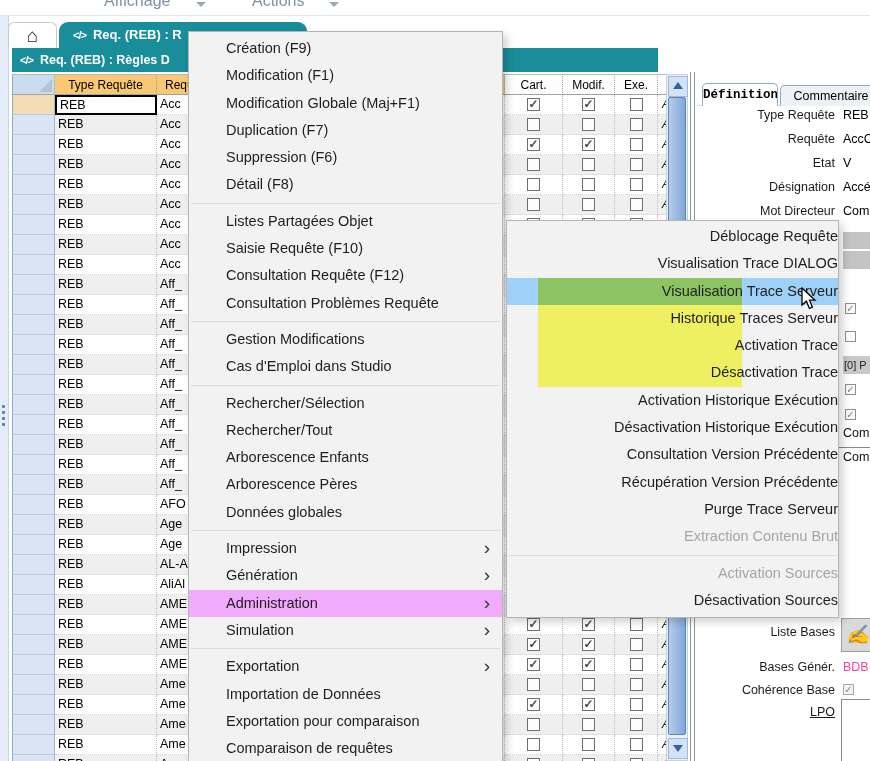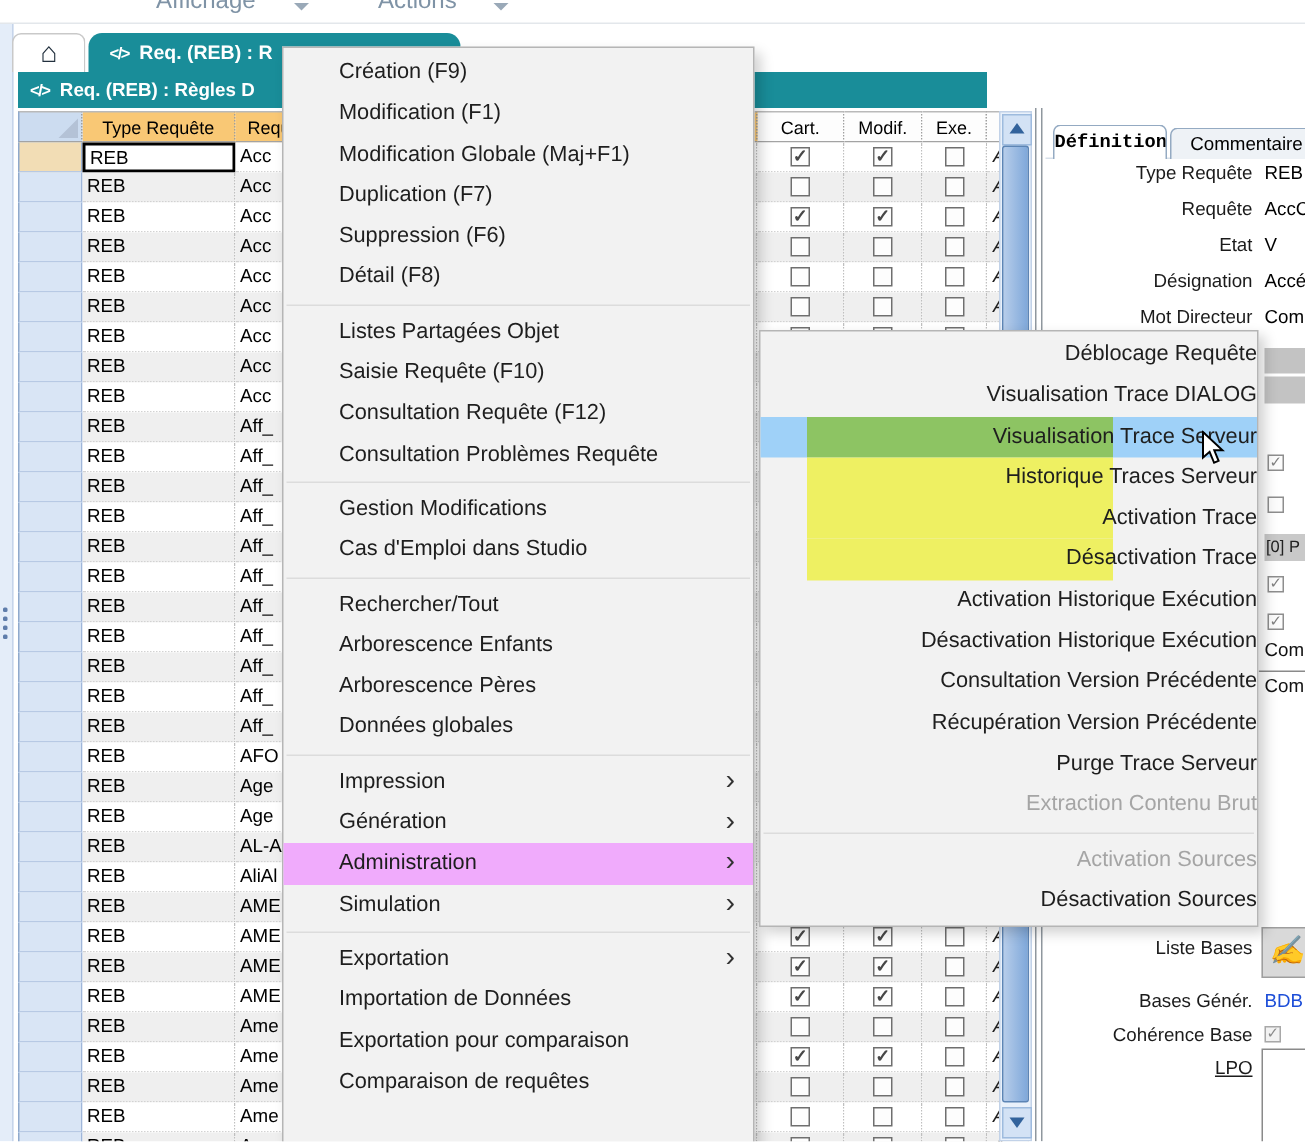--- a/index.html
+++ b/index.html
@@ -79,21 +79,21 @@
   .pf-value{position:absolute;left:146px;top:0;font-size:12.5px;color:#000;white-space:nowrap;}
   
   .sbar{position:absolute;left:843px;width:40px;background:#c3c3c3;z-index:2;}
   .sbar-text{font-size:11px;color:#222;line-height:18px;padding-left:1px;background:#c9c9c9;}
   .scb{position:absolute;left:845px;width:11px;height:11px;box-sizing:border-box;border:1px solid #8e8e8e;
        background:#fcfcfc;font-size:10px;line-height:9px;text-align:center;color:#808080;z-index:2;}
   .scomm{position:absolute;left:843px;font-size:12.5px;color:#111;z-index:2;white-space:nowrap;}
   .shline{position:absolute;left:839px;width:31px;height:1px;background:#8a8a8a;z-index:2;}
   
   .pb-label{position:absolute;text-align:right;font-size:12.5px;color:#1b1b1b;width:138px;left:697px;z-index:2;white-space:nowrap;}
-  .pb-value{position:absolute;left:843px;font-size:12.5px;color:#1d4ed8;z-index:2;}
+  .pb-value{position:absolute;left:843px;font-size:12.5px;color:#ec4899;z-index:2;}
   .pb-btn{position:absolute;left:841px;top:618px;width:34px;height:34px;background:#d9d9d9;
           border:1px solid #9e9e9e;box-sizing:border-box;z-index:2;text-align:center;}
   .hand-glyph{font-size:19px;line-height:32px;color:#68758a;font-style:italic;}
   .pb-cb{position:absolute;left:843px;top:684px;width:11px;height:11px;box-sizing:border-box;
          border:1px solid #a8a8a8;background:#f2f2f2;font-size:10px;line-height:9px;text-align:center;color:#8a8a8a;z-index:2;}
   .lpo-box{position:absolute;left:841px;top:699px;width:40px;height:70px;background:#fff;
            border:1px solid #8a8a8a;box-sizing:border-box;z-index:2;}
   
   .menu{position:absolute;background:#f2f2f2;border:1px solid #b5b5b5;box-sizing:border-box;
         box-shadow:4px 4px 8px rgba(0,0,0,0.18);padding-top:3px;}
@@ -741,20 +741,21 @@
       <div class="mi"><span class="mi-label">Détail (F8)</span></div>
       <div class="msep"></div>
       <div class="mi"><span class="mi-label">Listes Partagées Objet</span></div>
       <div class="mi"><span class="mi-label">Saisie Requête (F10)</span></div>
       <div class="mi"><span class="mi-label">Consultation Requête (F12)</span></div>
       <div class="mi"><span class="mi-label">Consultation Problèmes Requête</span></div>
       <div class="msep"></div>
       <div class="mi"><span class="mi-label">Gestion Modifications</span></div>
       <div class="mi"><span class="mi-label">Cas d'Emploi dans Studio</span></div>
       <div class="msep"></div>
+      <div class="mi"><span class="mi-label">Rechercher/Sélection</span></div>
       <div class="mi"><span class="mi-label">Rechercher/Tout</span></div>
       <div class="mi"><span class="mi-label">Arborescence Enfants</span></div>
       <div class="mi"><span class="mi-label">Arborescence Pères</span></div>
       <div class="mi"><span class="mi-label">Données globales</span></div>
       <div class="msep"></div>
       <div class="mi"><span class="mi-label">Impression</span><span class="mi-arrow">›</span></div>
       <div class="mi"><span class="mi-label">Génération</span><span class="mi-arrow">›</span></div>
       <div class="mi hl"><span class="mi-label">Administration</span><span class="mi-arrow">›</span></div>
       <div class="mi"><span class="mi-label">Simulation</span><span class="mi-arrow">›</span></div>
       <div class="msep"></div>

